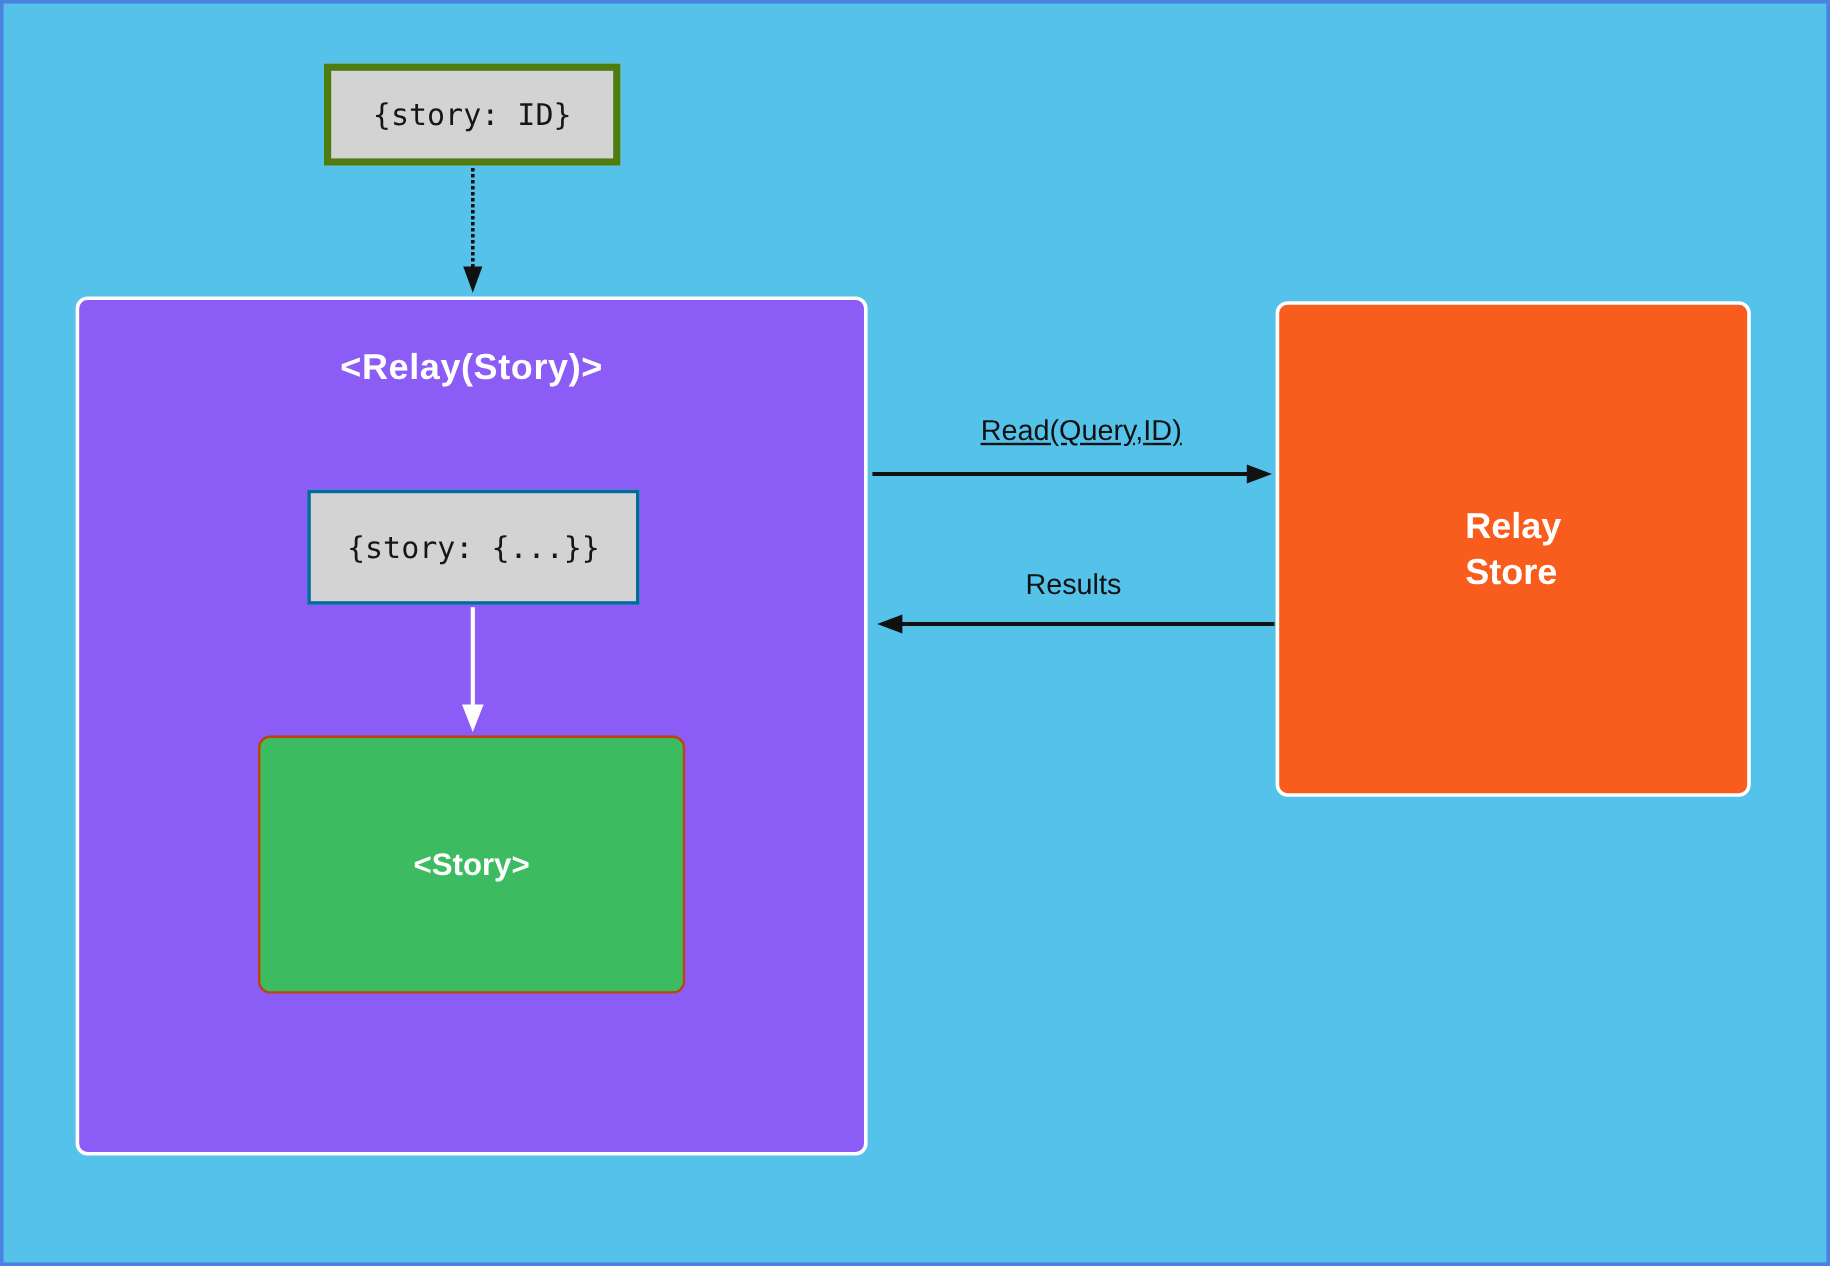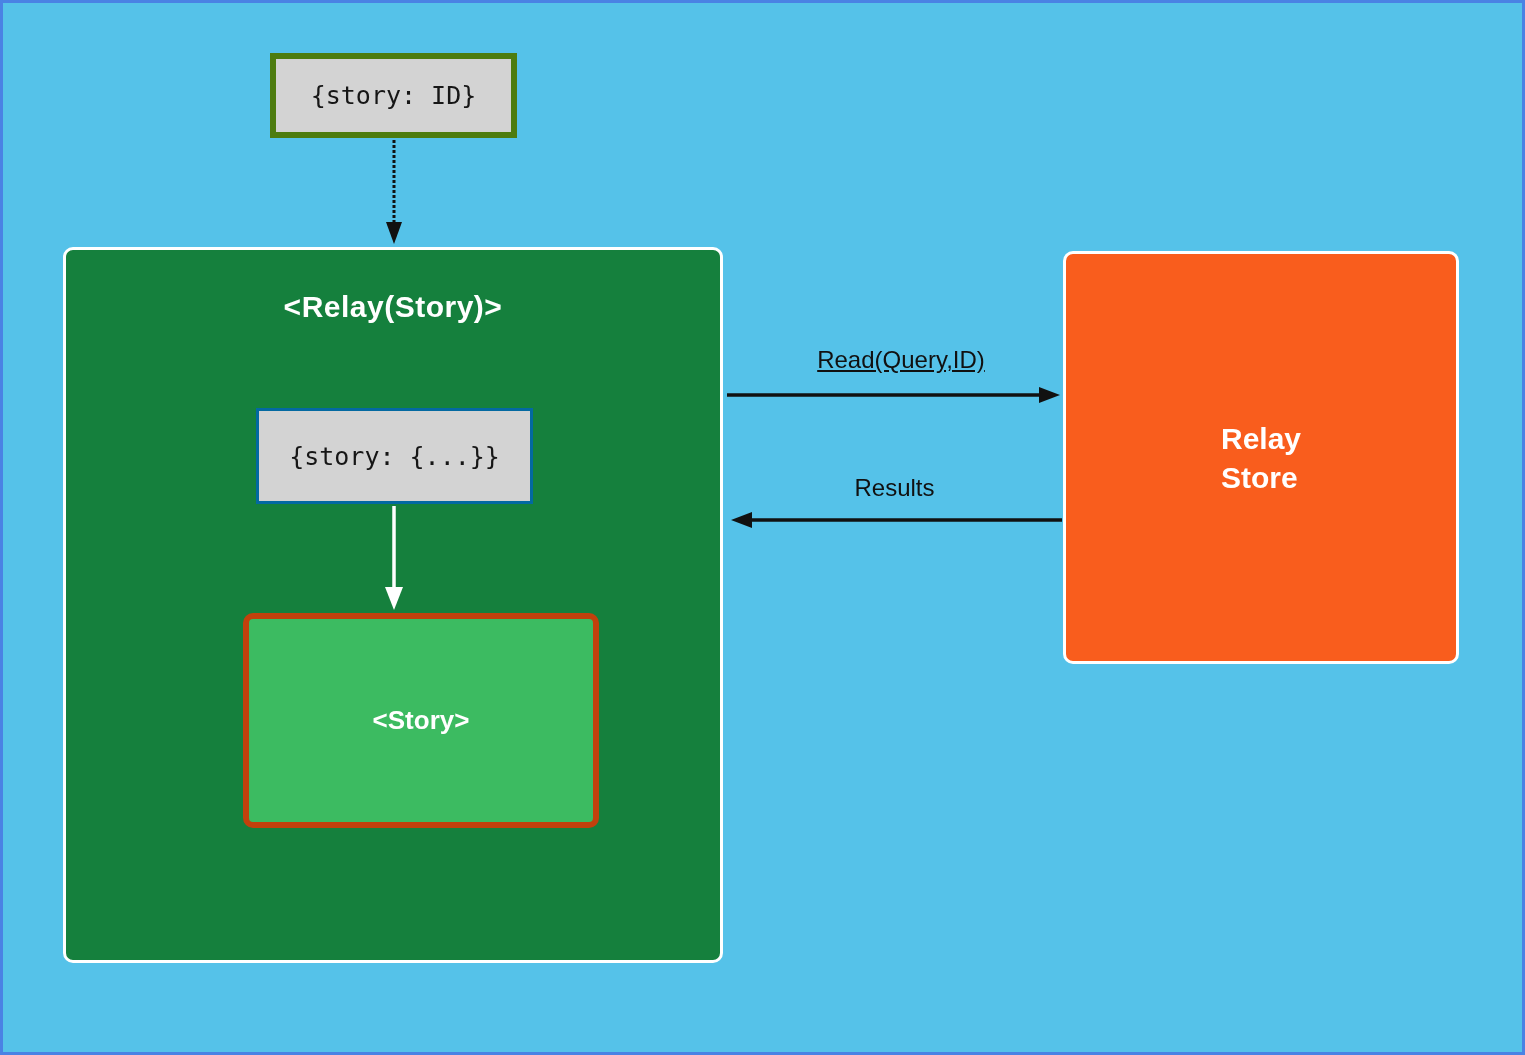--- a/index.html
+++ b/index.html
@@ -20,21 +20,21 @@
     left: 0; top: 0;
     width: 1525px; height: 1055px;
     pointer-events: none;
     z-index: 3;
   }
 
   
   .relay-box {
     left: 60px; top: 244px;
     width: 660px; height: 716px;
-    background: #15803d;
+    background: #8b5cf6;
     border: 3px solid #FFFFFF;
     border-radius: 10px;
     z-index: 1;
   }
   .relay-title {
     position: absolute;
     left: 0; top: 40px;
     width: 100%;
     text-align: center;
     color: #FFFFFF;
@@ -63,30 +63,29 @@
     left: 253px; top: 405px;
     width: 277px; height: 96px;
     border: 3px solid #0369a1;
   }
 
   
   .story-box {
     left: 212px; top: 610px;
     width: 356px; height: 215px;
     background: #3CBB61;
-    border: 6px solid #c2410c;
+    border: 2px solid #c2410c;
     border-radius: 10px;
     display: flex;
     align-items: center;
     justify-content: center;
     color: #FFFFFF;
     font-size: 26px;
     font-weight: bold;
     z-index: 4;
-    margin-left: 28px;
   }
 
   
   .store-box {
     left: 1060px; top: 248px;
     width: 396px; height: 413px;
     background: #F95D1D;
     border: 3px solid #FFFFFF;
     border-radius: 10px;
     display: flex;

